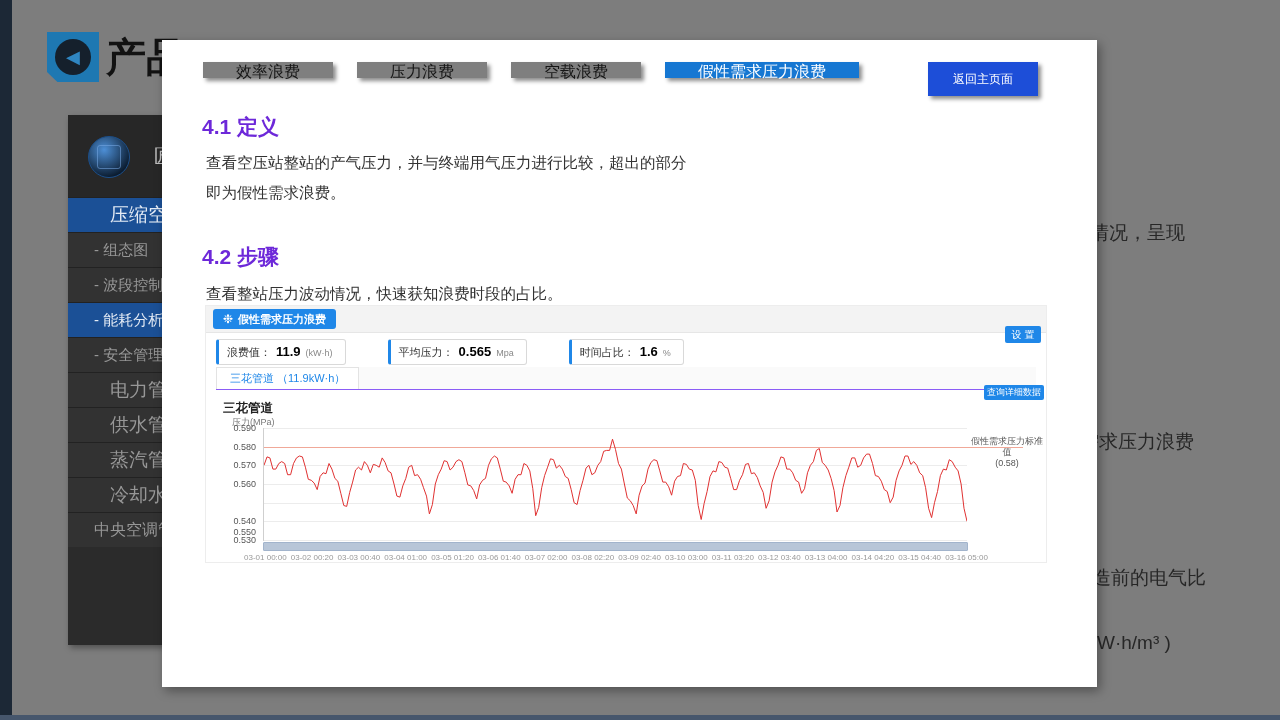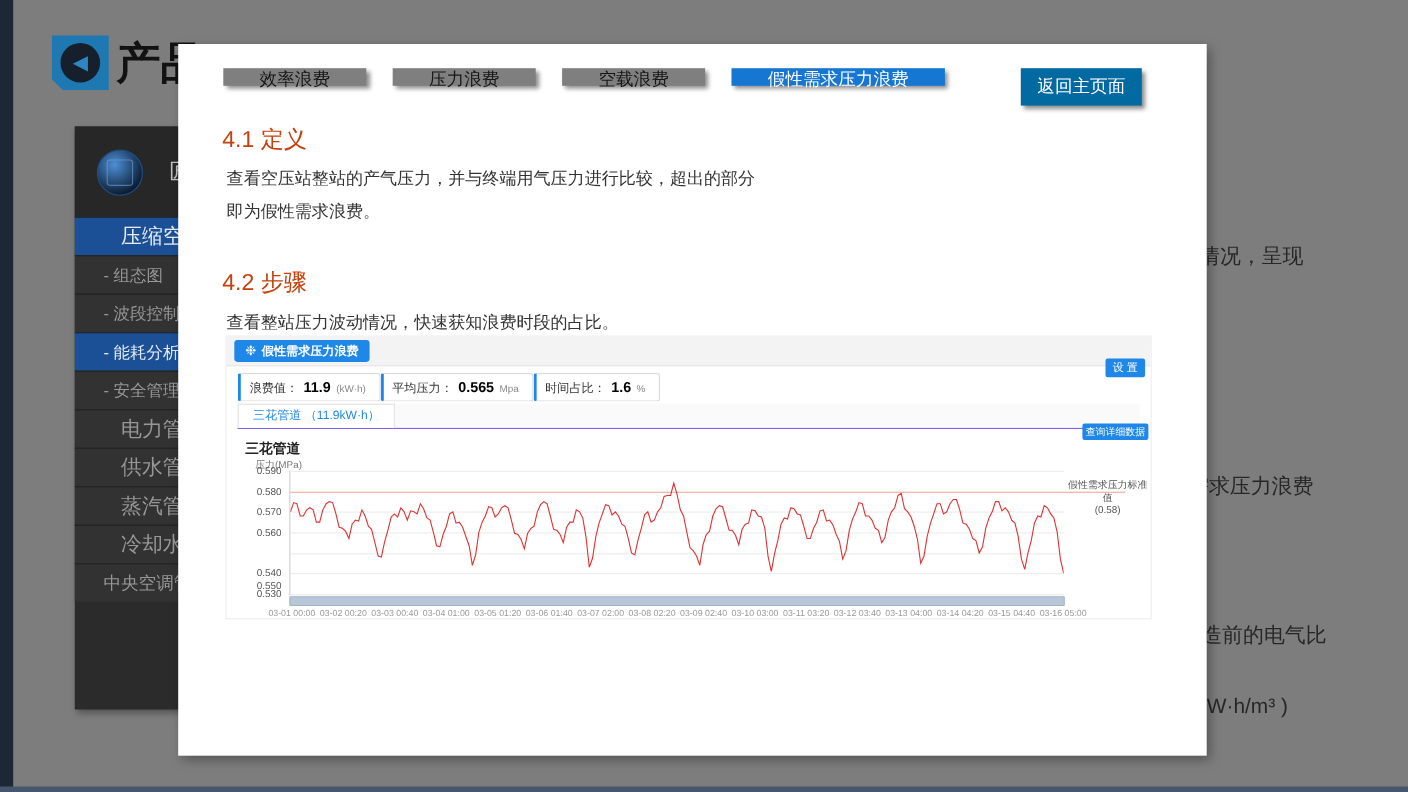--- a/index.html
+++ b/index.html
@@ -30,34 +30,34 @@
   .side-item.md{font-size:16px;padding-left:26px;}
   .side-item.sm{font-size:15px;padding-left:26px;}
   .side-item.active{background:#1b5096;color:#e4ebf5;}
   
   .panel{left:162px;top:40px;width:935px;height:647px;background:#ffffff;z-index:5;
     box-shadow:3px 4px 10px rgba(0,0,0,.35);}
   .tab-row{position:absolute;left:41px;top:22px;display:flex;gap:24px;}
   .tabbtn{height:16px;padding:0 33px;font-size:16px;border:none;background:#7f7f7f;color:#161616;
     font-family:inherit;cursor:pointer;box-shadow:3px 3px 4px rgba(0,0,0,.45);white-space:nowrap;}
   .tabbtn.active{background:#1677d2;color:#ffffff;}
-  .return-btn{position:absolute;left:766px;top:22px;width:110px;height:34px;background:#0369a1;
-    color:#fff;font-size:16px;border:none;font-family:Liberation Mono, monospace;cursor:pointer;
+  .return-btn{position:absolute;left:766px;top:22px;width:110px;height:34px;background:#1d4ed8;
+    color:#fff;font-size:12px;border:none;font-family:Liberation Mono, monospace;cursor:pointer;
     box-shadow:3px 3px 4px rgba(0,0,0,.45);}
-  .sec-title{position:absolute;font-size:21px;font-weight:400;color:#c2410c;}
+  .sec-title{position:absolute;font-size:21px;font-weight:700;color:#6d28d9;}
   .para{position:absolute;font-size:15.5px;color:#333;line-height:30px;}
   
   .app{position:absolute;left:43px;top:265px;width:840px;height:256px;background:#fff;border:1px solid #ededed;}
   .app-header{position:absolute;left:0;top:0;width:100%;height:26px;background:#f3f3f3;border-bottom:1px solid #e6e6e6;}
   .badge{position:absolute;left:7px;top:3px;height:20px;background:#1f87e8;border-radius:3px;color:#fff;
     font-size:11px;font-weight:700;display:flex;align-items:center;gap:5px;padding:0 10px;}
   .badge-icon{font-size:12px;font-weight:400;}
   .settings-btn{position:absolute;right:5px;top:20px;width:36px;height:17px;background:#1f87e8;color:#fff;
     border:none;border-radius:2px;font-size:10px;font-family:inherit;cursor:pointer;line-height:17px;padding:0;}
-  .stats-row{position:absolute;left:10px;top:33px;display:flex;}
+  .stats-row{position:absolute;left:10px;top:33px;display:flex;gap:42px;}
   .stat{border:1px solid #d9d9d9;border-left:3px solid #1f87e8;border-radius:3px;background:#fff;
     display:flex;align-items:baseline;gap:5px;padding:4px 12px 4px 8px;}
   .s-label{font-size:11px;color:#333;}
   .s-value{font-size:13px;font-weight:700;color:#000;}
   .s-unit{font-size:9px;color:#888;}
   .pipe-strip{position:absolute;left:10px;top:61px;width:820px;height:22px;border-bottom:1px solid #8b5cf6;background:#fafafa;}
   .pipe-tab{display:inline-block;height:21px;line-height:21px;padding:0 13px;background:#fff;
     border:1px solid #e3e3e3;border-bottom:none;font-size:11px;color:#1f87e8;cursor:pointer;}
   .query-btn{position:absolute;right:2px;top:79px;width:60px;height:15px;background:#1f87e8;color:#fff;
     border:none;border-radius:2px;font-size:9px;font-family:inherit;cursor:pointer;line-height:15px;padding:0;}

